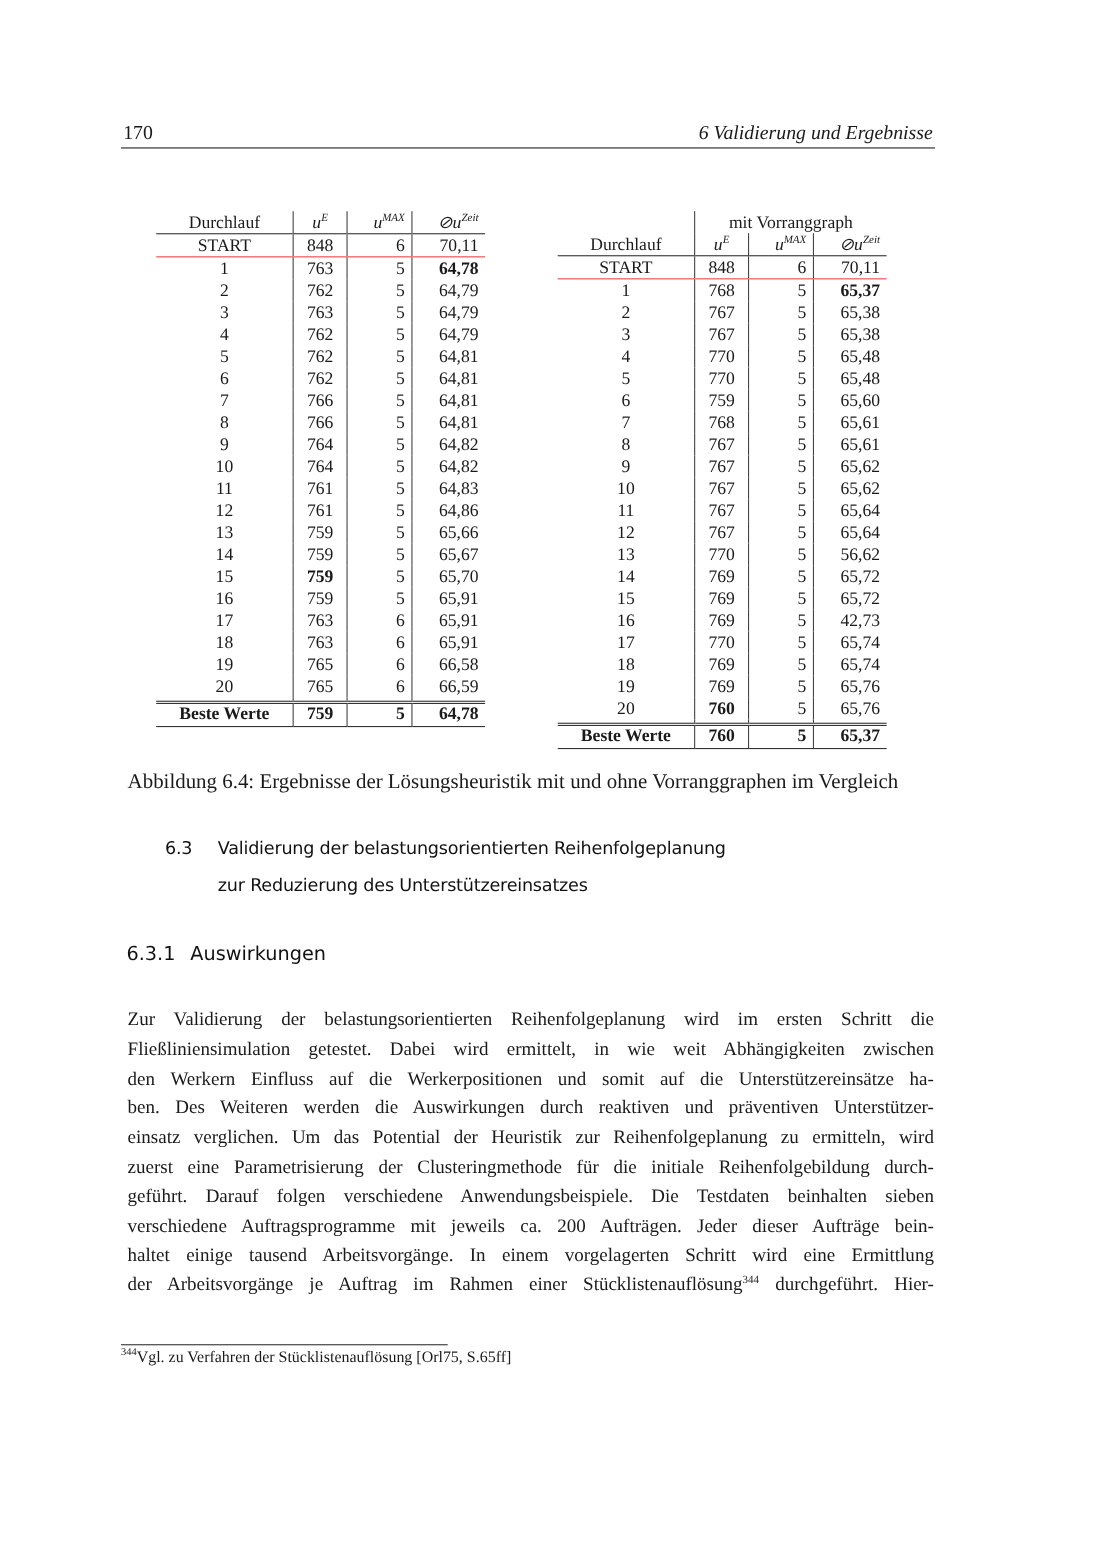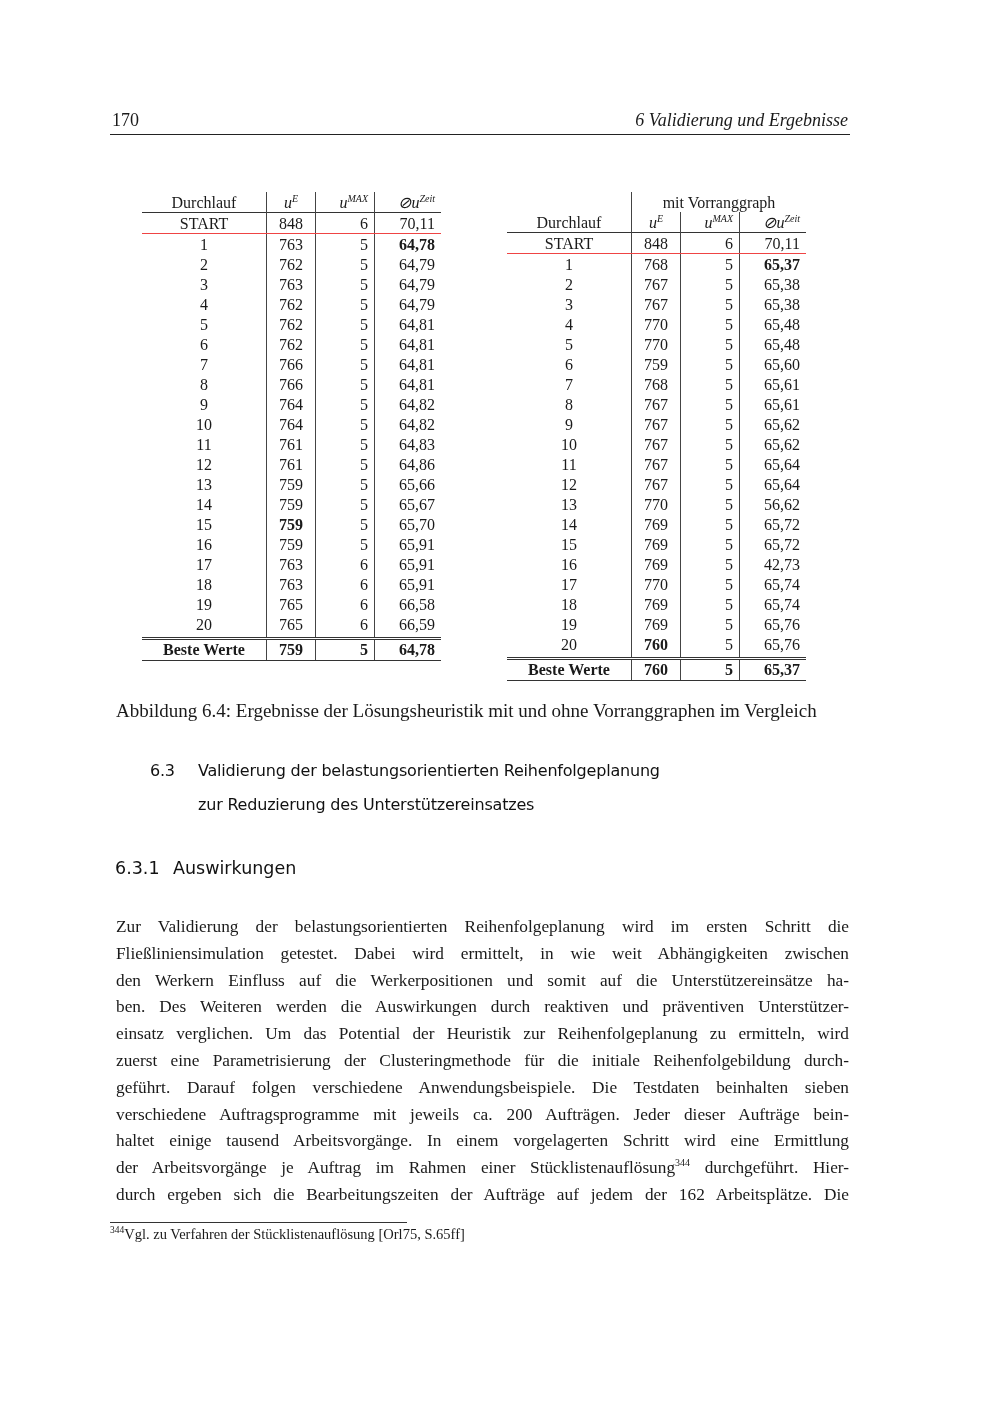--- a/index.html
+++ b/index.html
@@ -373,17 +373,16 @@
   <span class="ln">Zur Validierung der belastungsorientierten Reihenfolgeplanung wird im ersten Schritt die</span>
   <span class="ln">Fließliniensimulation getestet. Dabei wird ermittelt, in wie weit Abhängigkeiten zwischen</span>
   <span class="ln">den Werkern Einfluss auf die Werkerpositionen und somit auf die Unterstützereinsätze ha-</span>
   <span class="ln">ben. Des Weiteren werden die Auswirkungen durch reaktiven und präventiven Unterstützer-</span>
   <span class="ln">einsatz verglichen. Um das Potential der Heuristik zur Reihenfolgeplanung zu ermitteln, wird</span>
   <span class="ln">zuerst eine Parametrisierung der Clusteringmethode für die initiale Reihenfolgebildung durch-</span>
   <span class="ln">geführt. Darauf folgen verschiedene Anwendungsbeispiele. Die Testdaten beinhalten sieben</span>
   <span class="ln">verschiedene Auftragsprogramme mit jeweils ca. 200 Aufträgen. Jeder dieser Aufträge bein-</span>
   <span class="ln">haltet einige tausend Arbeitsvorgänge. In einem vorgelagerten Schritt wird eine Ermittlung</span>
   <span class="ln"><span>der Arbeitsvorgänge je Auftrag im Rahmen einer Stücklistenauflösung</span><sup>344</sup><span> durchgeführt. Hier-</span></span>
-  <span class="ln">durch ergeben sich die Bearbeitungszeiten der Aufträge auf jedem der 162 Arbeitsplätze. Die</span>
 </div>
 
 <div class="fn-rule"></div>
 <div class="footnote"><sup>344</sup><span>Vgl. zu Verfahren der Stücklistenauflösung [Orl75, S.65ff]</span></div>
 
 </body></html>

